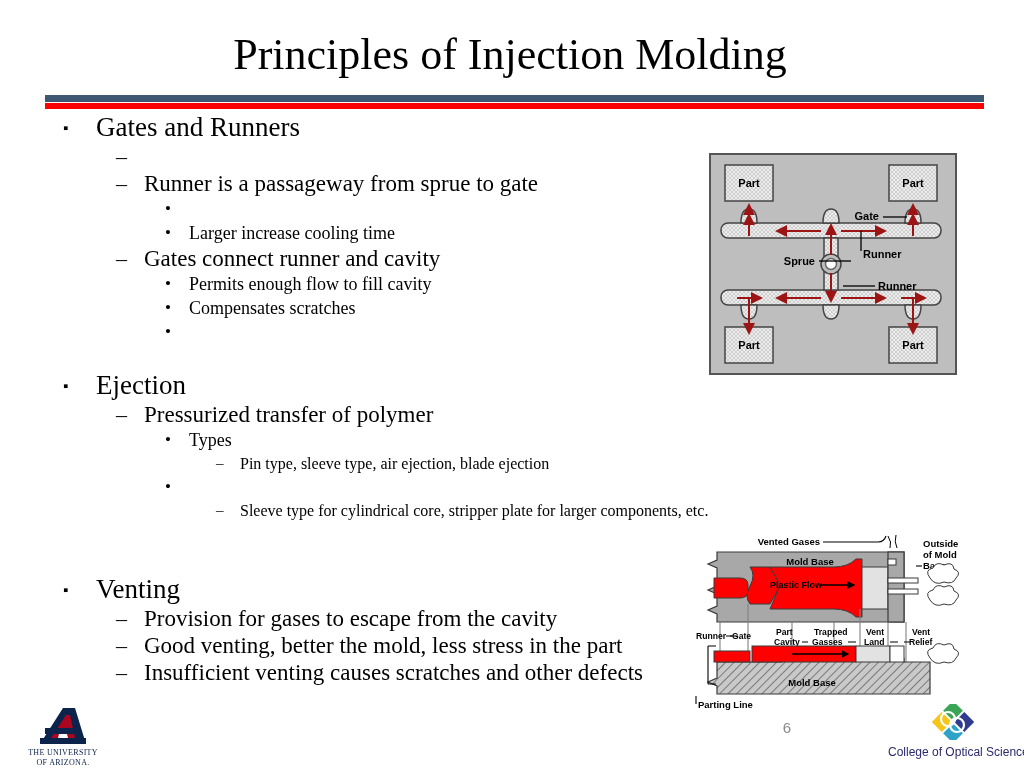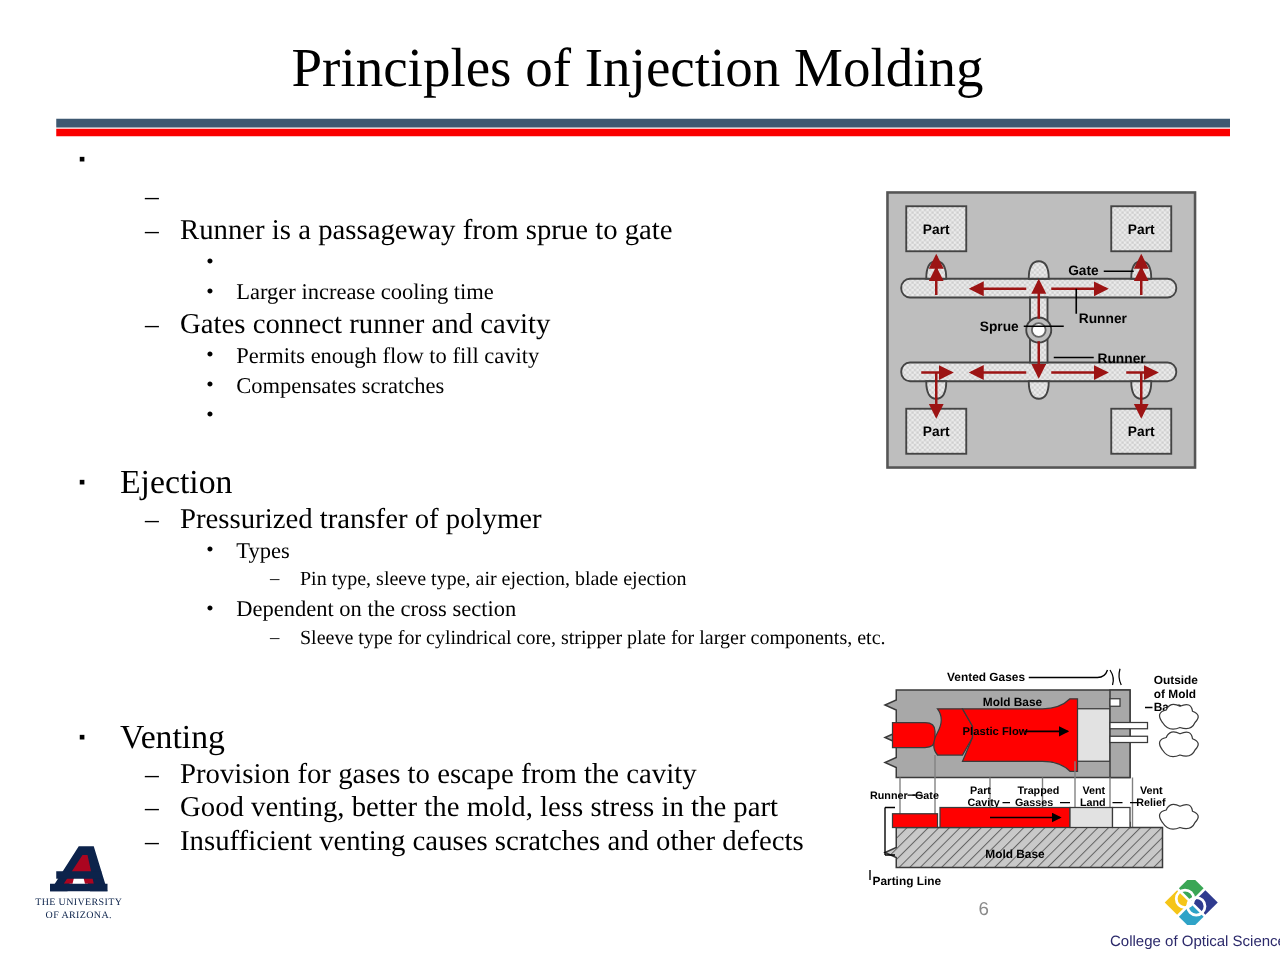--- a/index.html
+++ b/index.html
@@ -137,21 +137,21 @@
     text-align: center;
     font-family: "Liberation Sans", sans-serif;
     font-size: 15px;
     color: #8a8a8a;
   }
 
   
   .ua-logo {
     position: absolute;
     left: 8px;
-    top: 676px;
+    top: 707px;
     width: 110px;
     height: 60px;
   }
   .ua-logo .ua-mark {
     position: relative;
     width: 110px;
     height: 40px;
   }
   .ua-logo .ua-text {
     font-family: "Liberation Serif", serif;
@@ -211,35 +211,35 @@
 <body>
 
 <div class="slide-title">Principles of Injection Molding</div>
 
 <div class="rule-wrap">
   <div class="rule-top"></div>
   <div class="rule-bottom"></div>
 </div>
 
 <div class="body" id="body-list">
-    <div class="line lvl1"><span class="marker">▪</span></div>
+    <div class="line lvl1"><span class="marker">▪</span><span class="txt">Gates and Runners</span></div>
     <div class="line lvl2"><span class="marker">–</span></div>
     <div class="line lvl2"><span class="marker">–</span><span class="txt">Runner is a passageway from sprue to gate</span></div>
     <div class="line lvl3"><span class="marker">•</span></div>
     <div class="line lvl3"><span class="marker">•</span><span class="txt">Larger increase cooling time</span></div>
     <div class="line lvl2"><span class="marker">–</span><span class="txt">Gates connect runner and cavity</span></div>
     <div class="line lvl3"><span class="marker">•</span><span class="txt">Permits enough flow to fill cavity</span></div>
     <div class="line lvl3"><span class="marker">•</span><span class="txt">Compensates scratches</span></div>
     <div class="line lvl3"><span class="marker">•</span></div>
     <div class="gap-md"></div>
     <div class="line lvl1"><span class="marker">▪</span><span class="txt">Ejection</span></div>
     <div class="line lvl2"><span class="marker">–</span><span class="txt">Pressurized transfer of polymer</span></div>
     <div class="line lvl3"><span class="marker">•</span><span class="txt">Types</span></div>
     <div class="line lvl4"><span class="marker">–</span><span class="txt">Pin type, sleeve type, air ejection, blade ejection</span></div>
-    <div class="line lvl3"><span class="marker">•</span><span class="txt">Dependent on the cross section</span></div>
+    <div class="line lvl3"><span class="marker">•</span></div>
     <div class="line lvl4"><span class="marker">–</span><span class="txt">Sleeve type for cylindrical core, stripper plate for larger components, etc.</span></div>
     <div class="gap-md"></div>
     <div class="gap-md"></div>
     <div class="line lvl1"><span class="marker">▪</span><span class="txt">Venting</span></div>
     <div class="line lvl2"><span class="marker">–</span><span class="txt">Provision for gases to escape from the cavity</span></div>
     <div class="line lvl2"><span class="marker">–</span><span class="txt">Good venting, better the mold, less stress in the part</span></div>
     <div class="line lvl2"><span class="marker">–</span><span class="txt">Insufficient venting causes scratches and other defects</span></div>
   </div>
 
 <div class="fig-runner">

